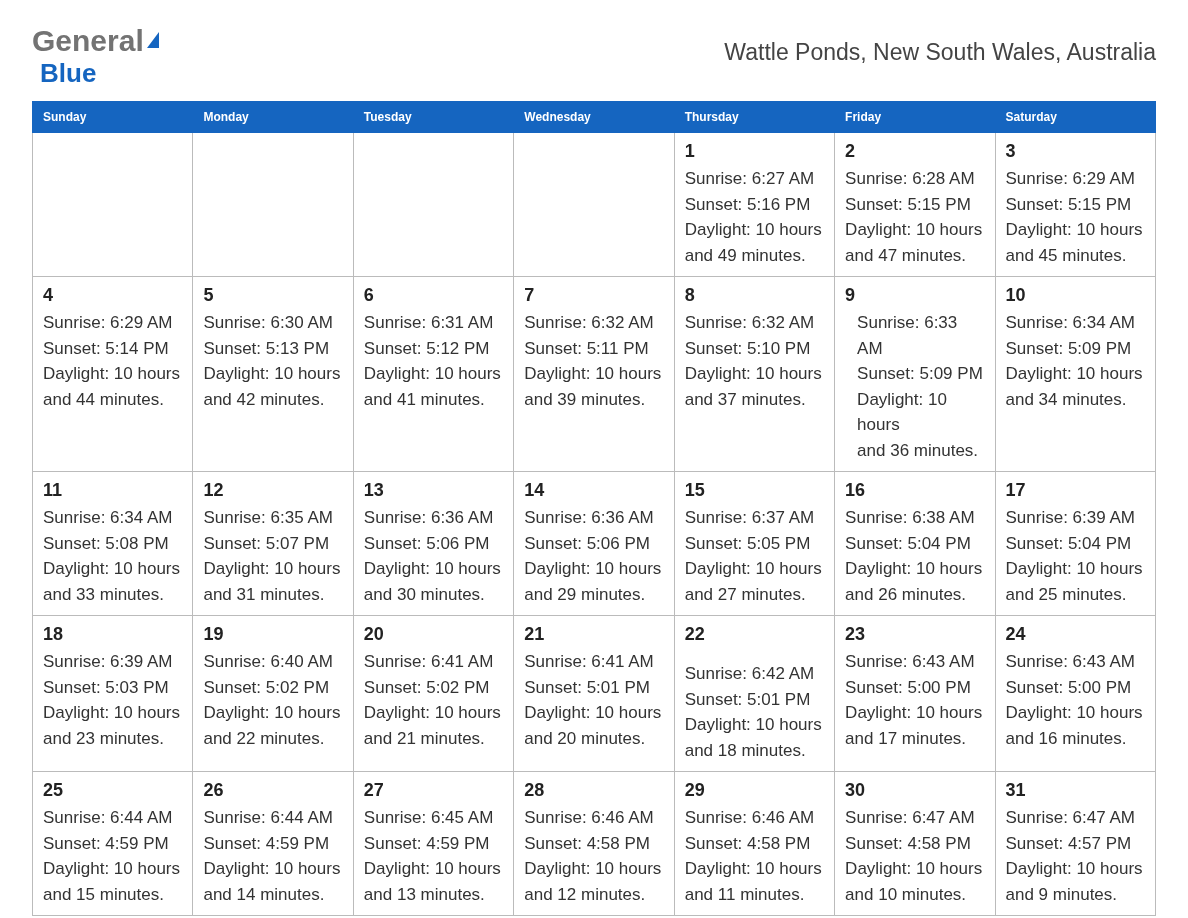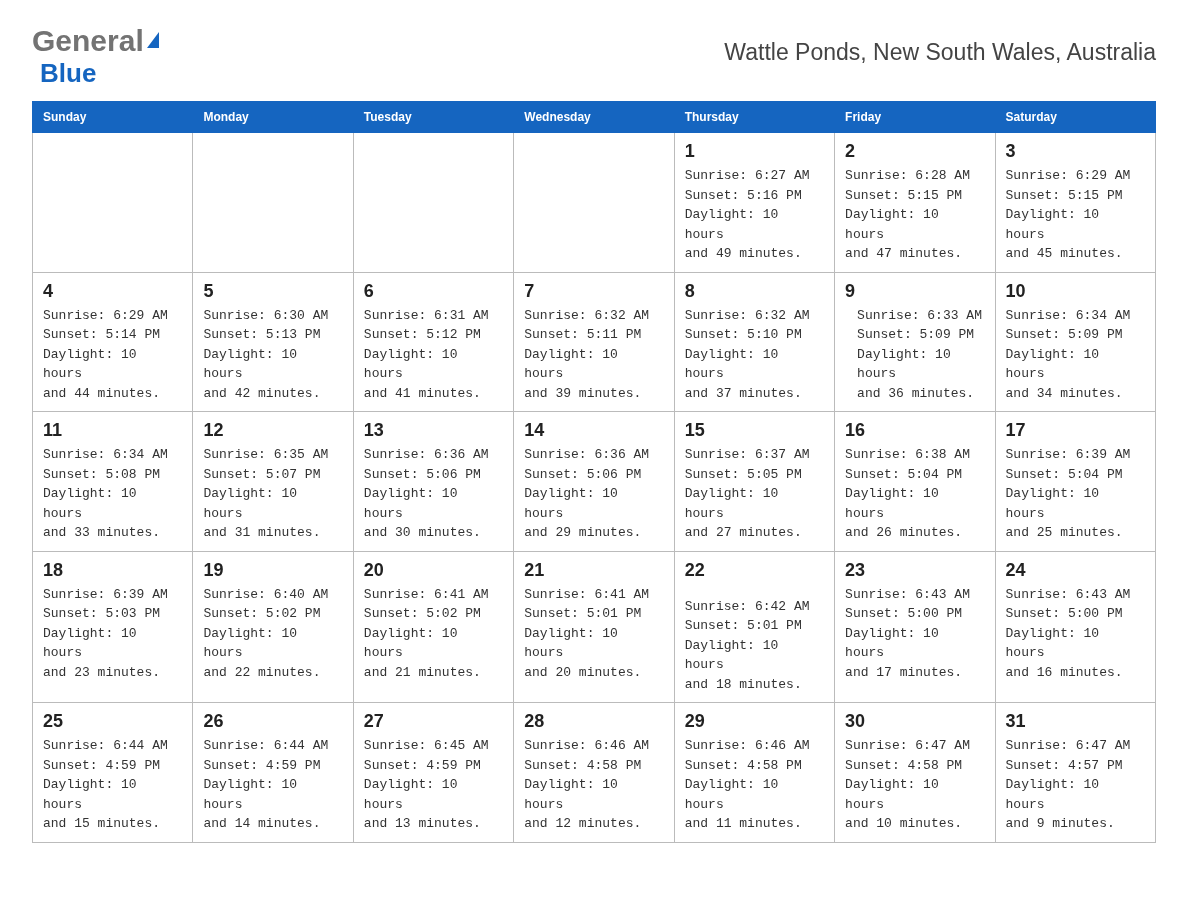--- a/index.html
+++ b/index.html
@@ -47,24 +47,23 @@
       min-height: 110px;
       height: 130px;
     }
     .day-number {
       font-size: 18px;
       font-weight: bold;
       color: #222;
       margin-bottom: 4px;
     }
     .day-info {
-      font-size: 13px;
+      font-size: 17px;
       color: #333;
       line-height: 1.5;
-      font-family: Liberation Mono, monospace;
     }
     .empty-cell {
       background: #fff;
     }
     tr:first-child td {
       border-top: 2px solid #1565c0;
     }
     tr + tr td {
       border-top: 2px solid #1565c0;
     }

